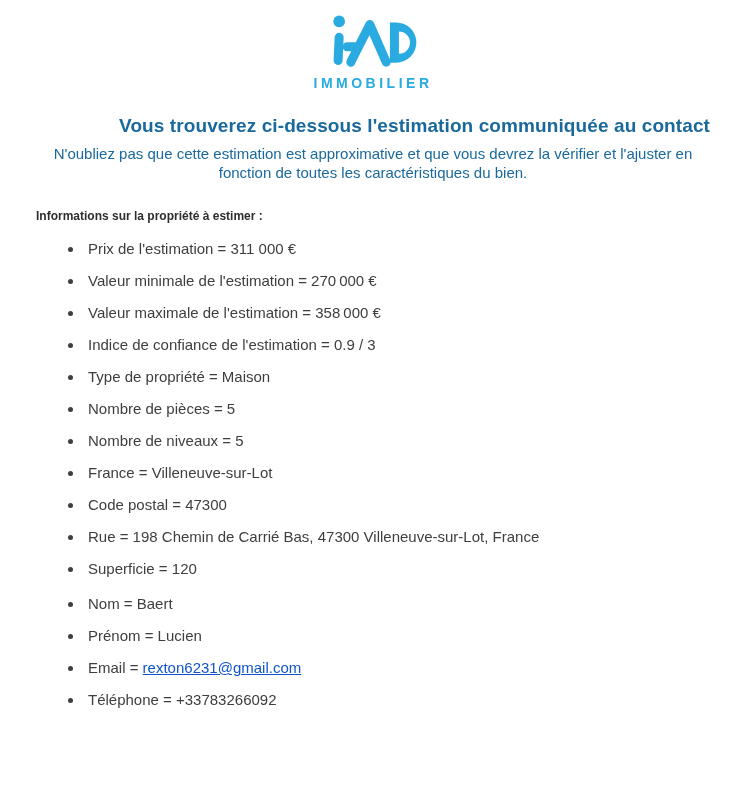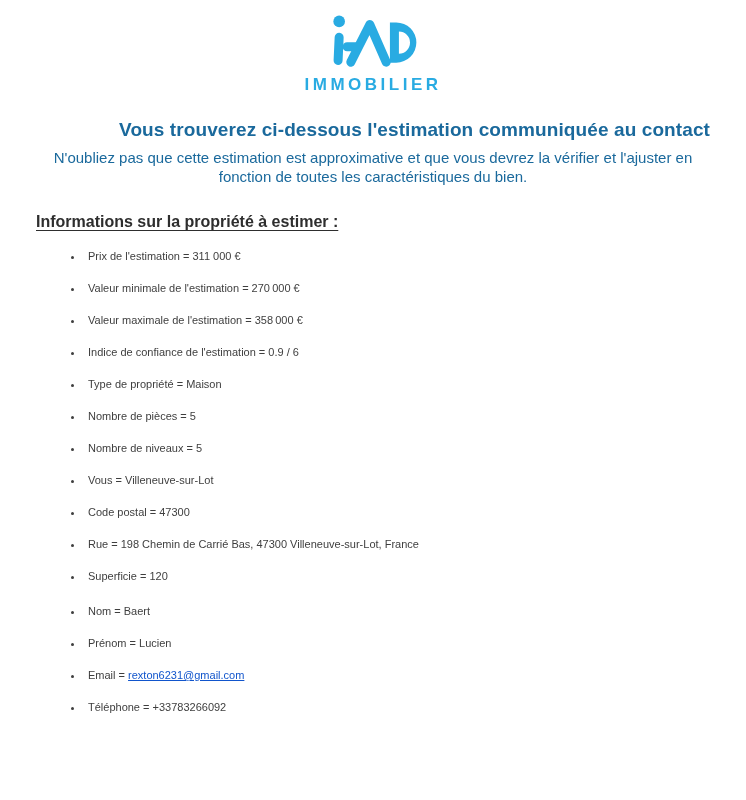--- a/index.html
+++ b/index.html
@@ -19,21 +19,21 @@
     padding: 10px 36px 0 36px;
   }
 
   
   .logo-wrap {
     text-align: center;
     padding-top: 4px;
   }
   .logo-sub {
     margin-top: 2px;
-    font-size: 17px;
+    font-size: 14px;
     font-weight: bold;
     letter-spacing: 3.5px;
     color: #29ABE2;
   }
 
   
   .title {
     margin: 24px auto 0 auto;
     font-size: 19px;
     font-weight: bold;
@@ -46,33 +46,32 @@
     max-width: 648px;
     font-size: 15px;
     line-height: 19px;
     text-align: center;
     color: #1A699C;
   }
 
   
   .section-heading {
     margin: 27px 0 0 0;
-    font-size: 16px;
+    font-size: 12px;
     font-weight: bold;
     color: #2e2e2e;
-    text-decoration: underline;
     text-underline-offset: 3px;
   }
   ul.info-list {
     margin: 16px 0 0 0;
     padding: 0 0 0 48px;
     list-style: disc;
   }
   ul.info-list li {
-    font-size: 11px;
+    font-size: 15px;
     line-height: 19px;
     color: #3E3E3E;
     margin-bottom: 13px;
     padding-left: 4px;
   }
   .section-lead { margin-top: 31px; }
 
   a.email-link {
     color: #1155CC;
     text-decoration: underline;
@@ -97,25 +96,25 @@
   </div>
 
   <div class="title">Vous trouverez ci-dessous l'estimation communiquée au contact</div>
   <div class="subtitle">N'oubliez pas que cette estimation est approximative et que vous devrez la vérifier et l'ajuster en fonction de toutes les caractéristiques du bien.</div>
 
   <div class="section-heading">Informations sur la propriété à estimer :</div>
   <ul class="info-list">
     <li>Prix de l'estimation = 311 000 €</li>
     <li>Valeur minimale de l'estimation = 270 000 €</li>
     <li>Valeur maximale de l'estimation = 358 000 €</li>
-    <li>Indice de confiance de l'estimation = 0.9 / 6</li>
+    <li>Indice de confiance de l'estimation = 0.9 / 3</li>
     <li>Type de propriété = Maison</li>
     <li>Nombre de pièces = 5</li>
     <li>Nombre de niveaux = 5</li>
-    <li>Vous = Villeneuve-sur-Lot</li>
+    <li>France = Villeneuve-sur-Lot</li>
     <li>Code postal = 47300</li>
     <li>Rue = 198 Chemin de Carrié Bas, 47300 Villeneuve-sur-Lot, France</li>
     <li>Superficie = 120</li>
   </ul>
 
   <ul class="info-list">
     <li>Nom = Baert</li>
     <li>Prénom = Lucien</li>
     <li><span>Email = </span><a href="#" class="email-link">rexton6231@gmail.com</a></li>
     <li>Téléphone = +33783266092</li>

